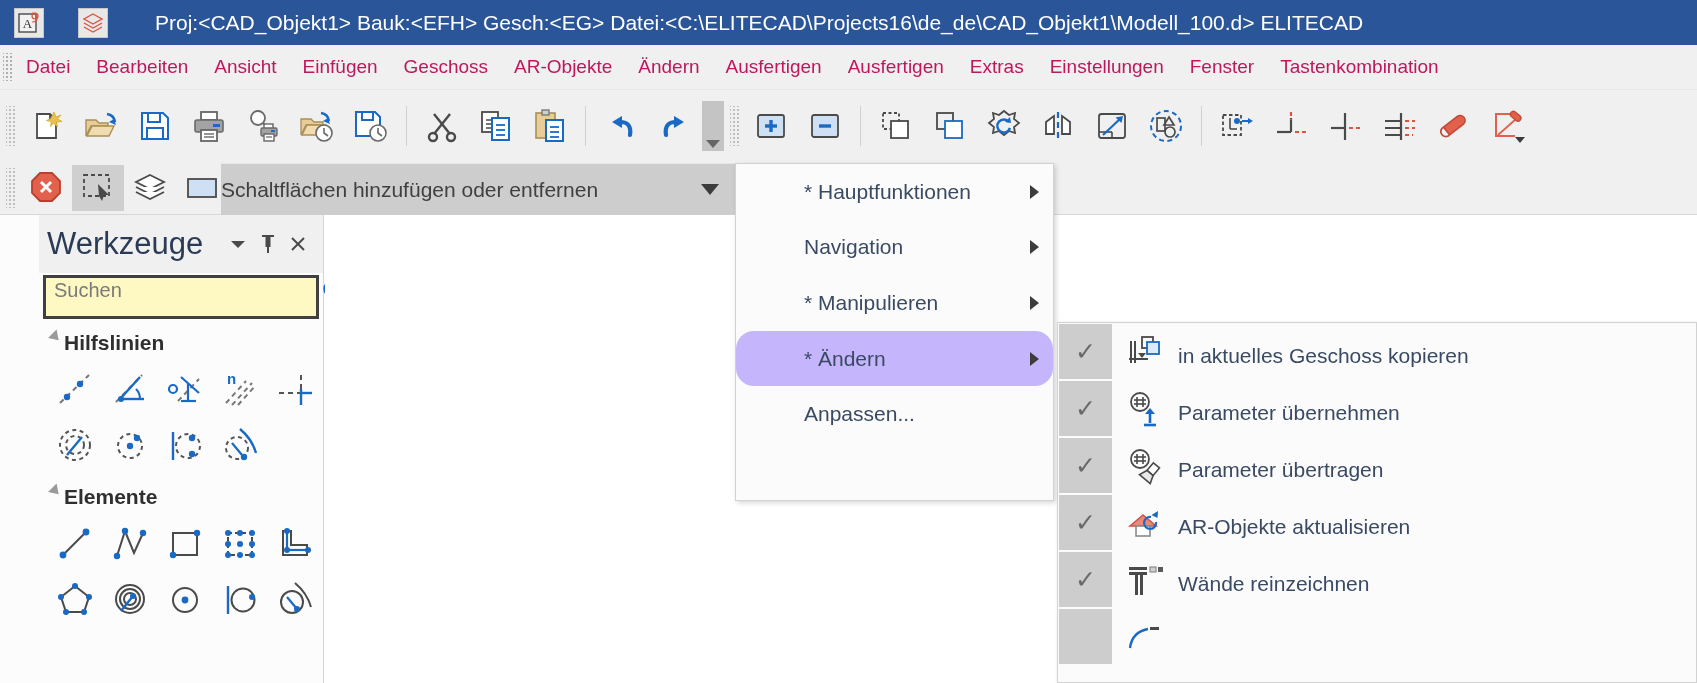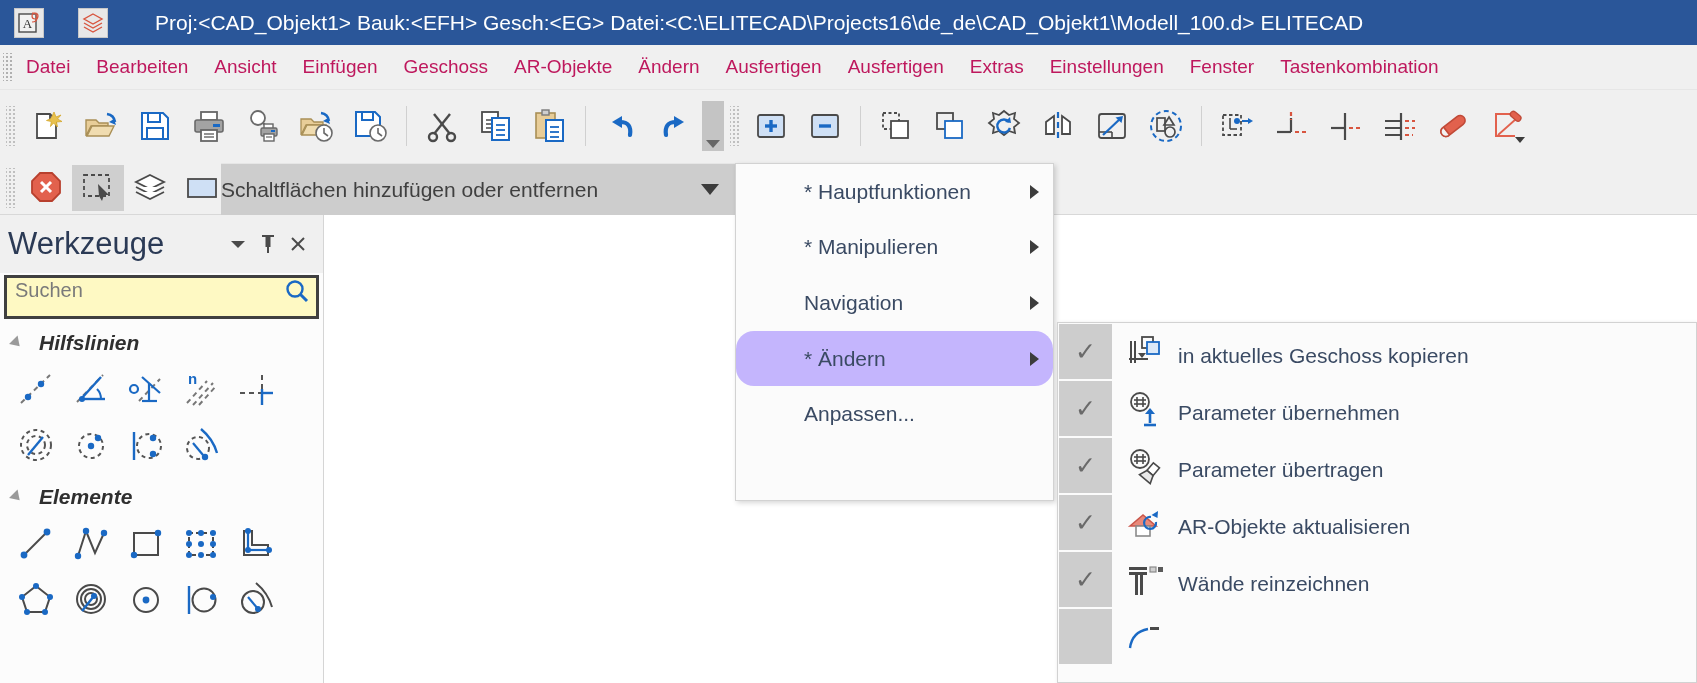--- a/index.html
+++ b/index.html
@@ -81,41 +81,41 @@
     background: #c4c4c4;
     display: flex; align-items: flex-end; justify-content: center;
     padding-bottom: 3px;
   }
   .overflow .car { width: 0; height: 0; border-left: 7px solid transparent;
     border-right: 7px solid transparent; border-top: 8px solid #666; }
 
   
   .panel {
     position: absolute; left: 0; top: 215px; width: 324px; height: 468px;
-    background: #fcfcfc; border-right: 1px solid #d5d5d5;
+    background: #fcfcfc; border-right: 1px solid #d5d5d5; padding-left: 39px;
   }
   .panel-head {
     height: 58px; background: #f0f0f0; display: flex; align-items: center;
     padding: 0 10px 0 8px;
   }
   .panel-title { font-size: 31px; color: #2b3a55; flex: 1 1 auto; white-space: nowrap; }
   .panel-btn { width: 30px; height: 30px; display:flex; align-items:center; justify-content:center; color: #4a4a4a; font-size: 22px; cursor: default;}
   .searchrow {
     height: 44px; margin: 2px 4px 0 4px; background: #fef9c3;
     border: 3px solid #404040;
     display: flex; align-items: flex-start; padding: 0 6px;
   }
   .searchrow input {
     flex: 1 1 auto; border: 0; outline: 0; font-size: 20px; color: #6b6b6b;
     font-family: "Liberation Sans", sans-serif; background: transparent;
   }
   .searchrow input::placeholder { color: #7a7a7a; }
   .group-head {
-    display: flex; align-items: center; gap: 18px;
-    padding: 12px 0 6px 12px; font-size: 21px; font-weight: bold; color: #2f2f2f; font-style: italic;
+    display: flex; align-items: flex-start; gap: 4px;
+    padding: 12px 0 6px 12px; font-size: 21px; font-weight: bold; color: #2f2f2f;
   }
   .tri { width: 0; height: 0; border-left: 9px solid #9a9a9a;
     border-top: 6px solid transparent; border-bottom: 6px solid transparent;
     transform: rotate(45deg); }
   .icon-grid { display: flex; flex-wrap: wrap; padding-left: 8px; }
   .icon-cell { width: 55px; height: 56px; display: flex; align-items: center; justify-content: center; cursor: default; }
 
   
   .canvas {
     position: absolute; left: 325px; top: 215px; width: 1372px; height: 468px;
@@ -713,25 +713,25 @@
     <div class="label">Schaltflächen hinzufügen oder entfernen</div>
     <div class="car"></div>
   </div>
 
   <div class="ctxmenu">
     <div class="ctxitem">
       <span>* Hauptfunktionen</span>
       <span class="arrow"></span>
     </div>
     <div class="ctxitem">
+      <span>Navigation</span>
+      <span class="arrow"></span>
+    </div>
+    <div class="ctxitem">
       <span>* Manipulieren</span>
-      <span class="arrow"></span>
-    </div>
-    <div class="ctxitem">
-      <span>Navigation</span>
       <span class="arrow"></span>
     </div>
     <div class="ctxitem sel">
       <span>* Ändern</span>
       <span class="arrow"></span>
     </div>
     <div class="ctxitem">
       <span>Anpassen...</span>
     </div>
   </div>

